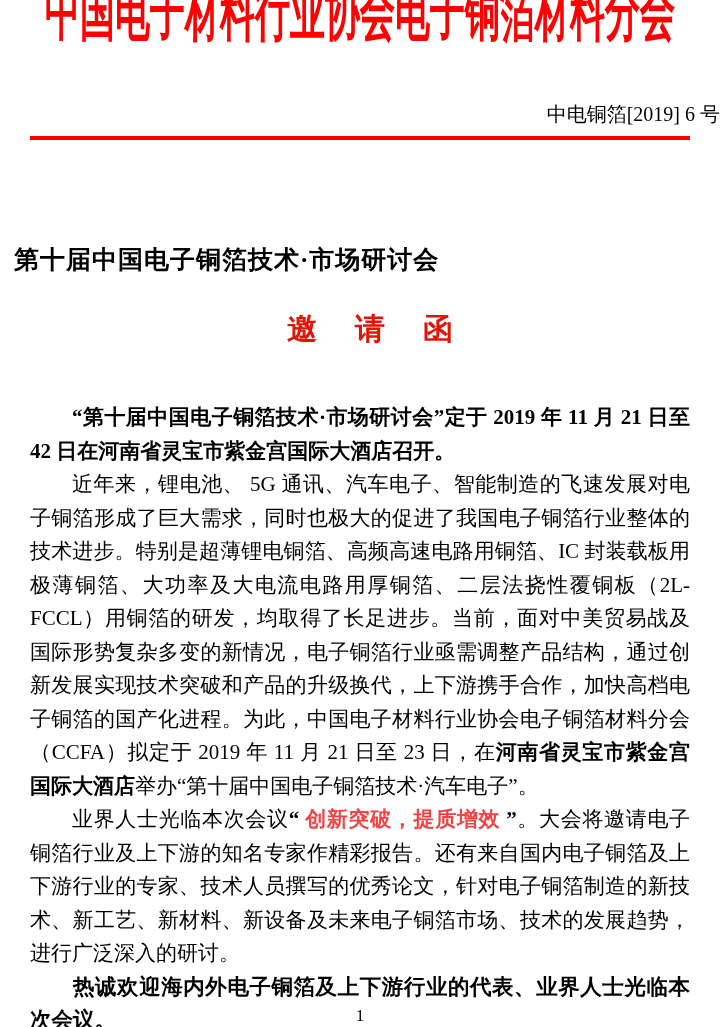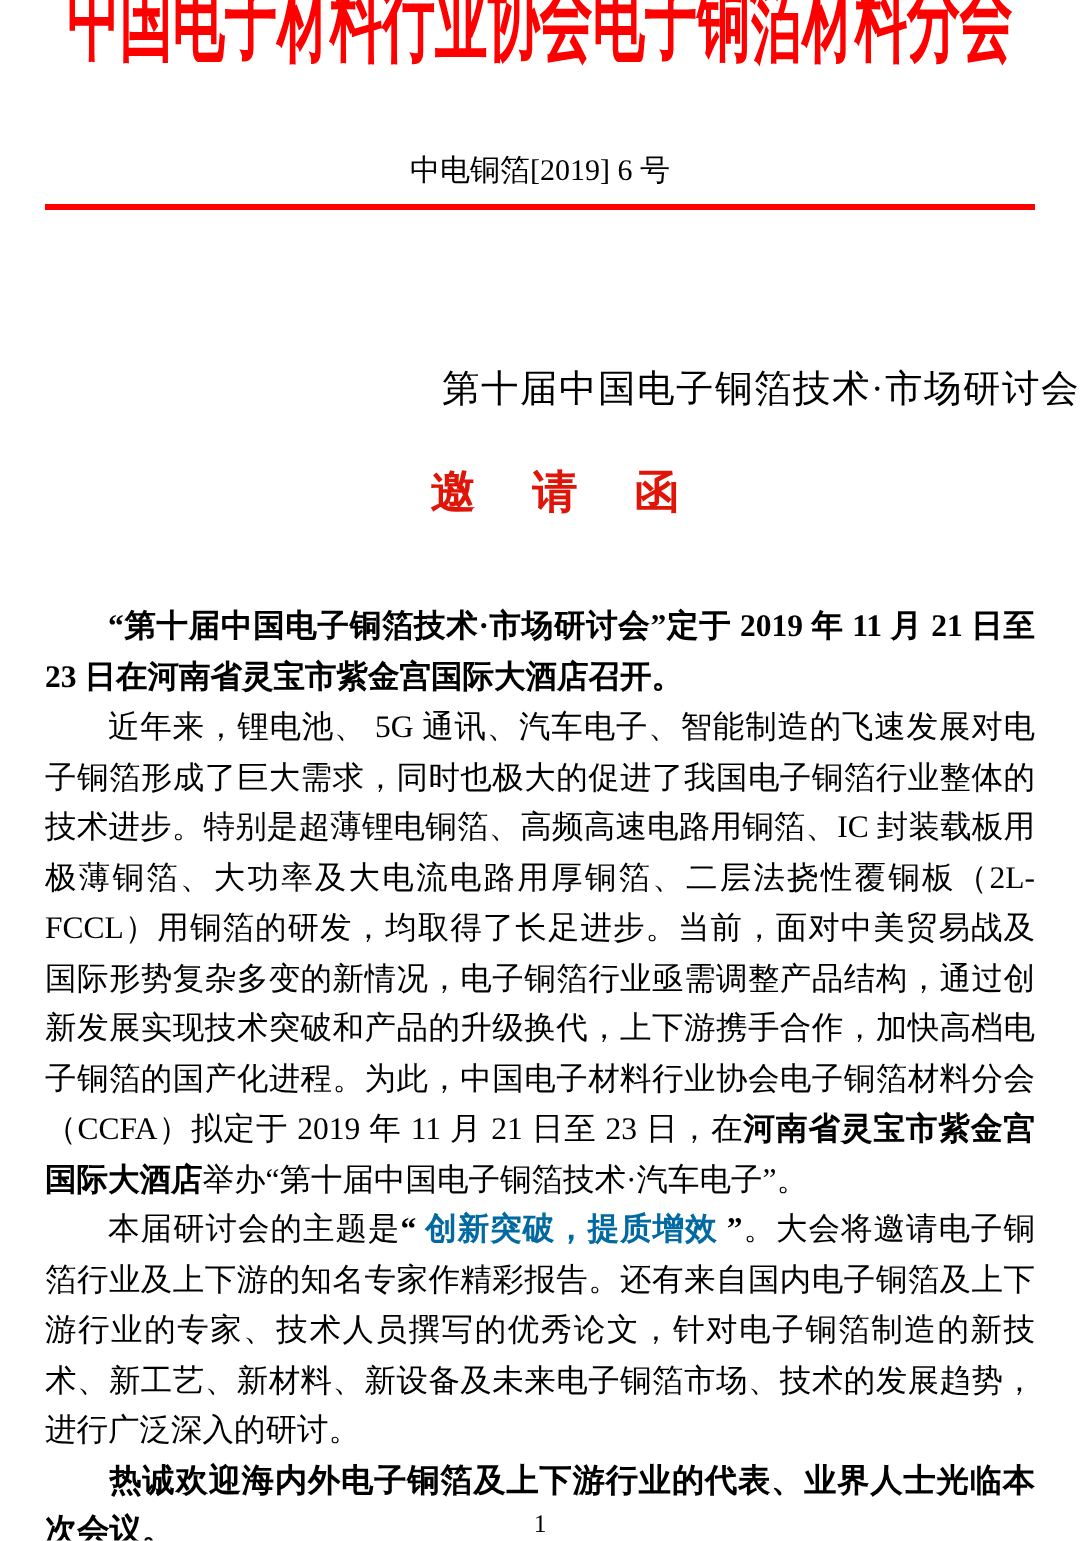--- a/index.html
+++ b/index.html
@@ -20,37 +20,37 @@
   .org-title {
     font-family: "Liberation Serif", serif;
     font-weight: bold;
     font-size: 35px;
     color: #ff0000;
     white-space: nowrap;
     transform: scaleY(1.85);
     letter-spacing: 0px;
   }
   .doc-number {
-    text-align: center;
+    text-align: right;
     font-size: 20px;
     margin-top: 7px;
     line-height: 26px;
   }
   .red-divider {
     height: 4px;
     background: #ff0000;
     margin: 9px 30px 0 30px;
   }
 
   
   .conf-title {
     margin-top: 103px;
-    text-align: right;
+    text-align: left;
     font-size: 25px;
-    font-weight: normal;
+    font-weight: bold;
     line-height: 34px;
     letter-spacing: 1px;
     padding-left: 14px;
   }
   .invite-heading {
     margin-top: 32px;
     text-align: center;
     font-size: 30px;
     font-weight: bold;
     color: #e01508;
@@ -66,21 +66,21 @@
     font-size: 21px;
     line-height: 33.5px;
     text-align: justify;
   }
   .body-text p {
     margin: 0;
     text-indent: 2em;
   }
   .p-bold { font-weight: bold; }
   b { font-weight: bold; }
-  .theme-text { color: #0369a1; font-weight: bold; }
+  .theme-text { color: #ef4444; font-weight: bold; }
   .quote-bold { font-weight: bold; }
   .welcome { font-weight: bold; font-size: 21.5px; }
 
   .page-number {
     position: absolute;
     left: 0; right: 0;
     top: 1000px;
     text-align: center;
     font-size: 17px;
   }
@@ -98,29 +98,29 @@
 
   <div class="red-divider"></div>
 
   <div class="conf-title">第十届中国电子铜箔技术·市场研讨会</div>
 
   <div class="invite-heading">邀请函</div>
 
   <div class="body-text">
 
     <p class="p-bold">
-      <span>“第十届中国电子铜箔技术·市场研讨会”定于 2019 年 11 月 21 日至 23 日在河南省灵宝市紫金宫国际大酒店召开。</span>
+      <span>“第十届中国电子铜箔技术·市场研讨会”定于 2019 年 11 月 21 日至 42 日在河南省灵宝市紫金宫国际大酒店召开。</span>
     </p>
 
     <p>
       <span>近年来，锂电池、 5G 通讯、汽车电子、智能制造的飞速发展对电子铜箔形成了巨大需求，同时也极大的促进了我国电子铜箔行业整体的技术进步。特别是超薄锂电铜箔、高频高速电路用铜箔、IC 封装载板用极薄铜箔、大功率及大电流电路用厚铜箔、二层法挠性覆铜板（2L-FCCL）用铜箔的研发，均取得了长足进步。当前，面对中美贸易战及国际形势复杂多变的新情况，电子铜箔行业亟需调整产品结构，通过创新发展实现技术突破和产品的升级换代，上下游携手合作，加快高档电子铜箔的国产化进程。为此，中国电子材料行业协会电子铜箔材料分会（CCFA）拟定于 2019 年 11 月 21 日至 23 日，在</span><b>河南省灵宝市紫金宫国际大酒店</b><span>举办“第十届中国电子铜箔技术·汽车电子”。</span>
     </p>
 
     <p>
-      <span>本届研讨会的主题是</span><b class="quote-bold">“ </b><b class="theme-text">创新突破，提质增效</b><b class="quote-bold"> ”</b><span>。大会将邀请电子铜箔行业及上下游的知名专家作精彩报告。还有来自国内电子铜箔及上下游行业的专家、技术人员撰写的优秀论文，针对电子铜箔制造的新技术、新工艺、新材料、新设备及未来电子铜箔市场、技术的发展趋势，进行广泛深入的研讨。</span>
+      <span>业界人士光临本次会议</span><b class="quote-bold">“ </b><b class="theme-text">创新突破，提质增效</b><b class="quote-bold"> ”</b><span>。大会将邀请电子铜箔行业及上下游的知名专家作精彩报告。还有来自国内电子铜箔及上下游行业的专家、技术人员撰写的优秀论文，针对电子铜箔制造的新技术、新工艺、新材料、新设备及未来电子铜箔市场、技术的发展趋势，进行广泛深入的研讨。</span>
     </p>
 
     <p class="welcome">
       <span>热诚欢迎海内外电子铜箔及上下游行业的代表、业界人士光临本次会议。</span>
     </p>
 
   </div>
 
   <div class="page-number">1</div>
 

